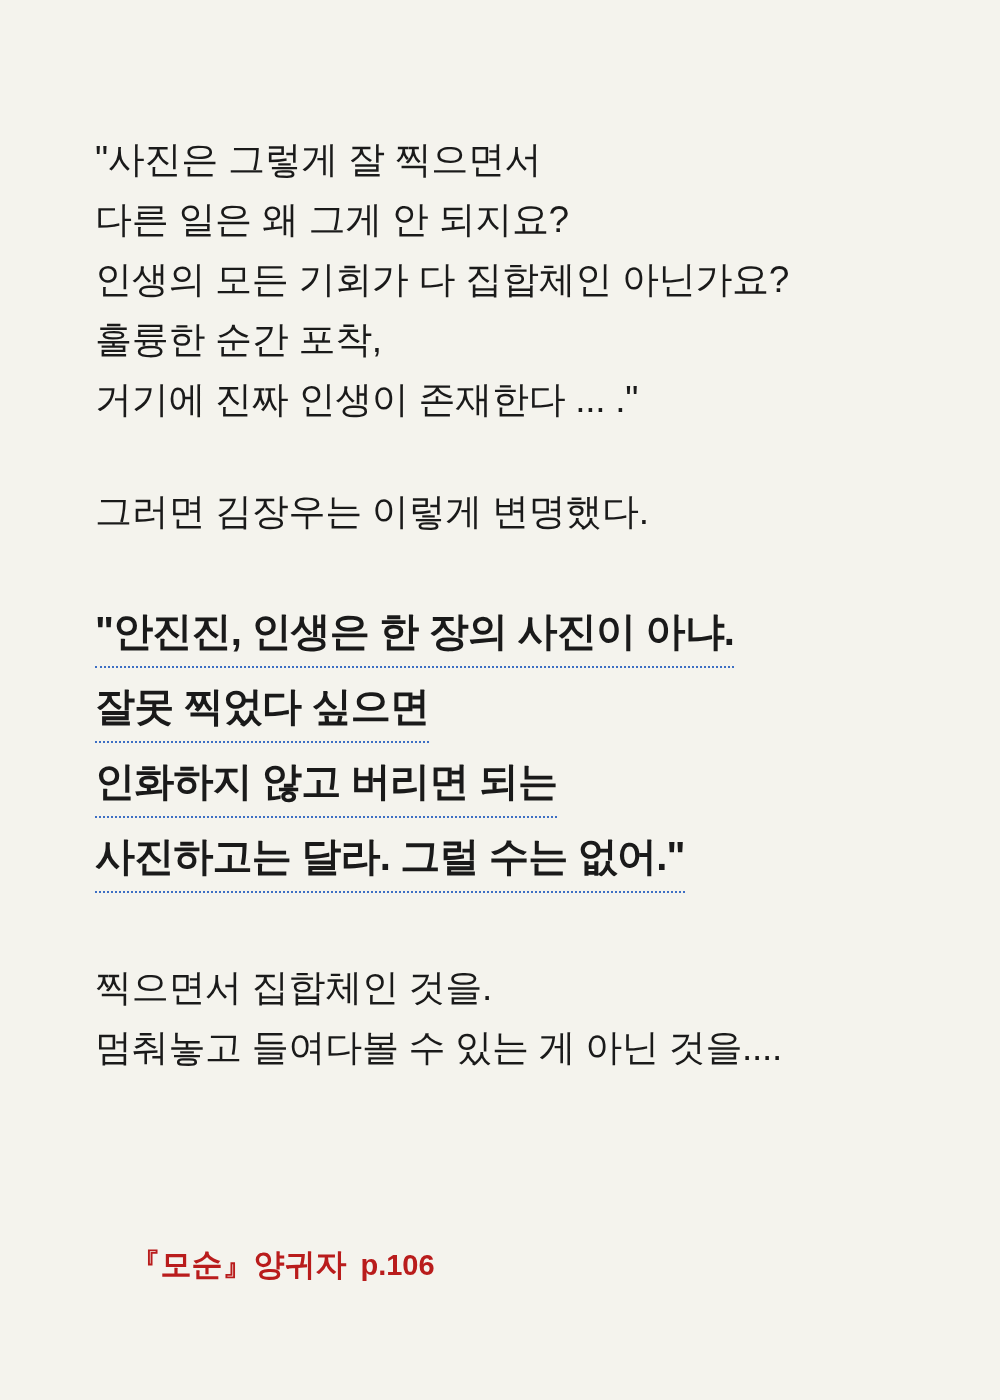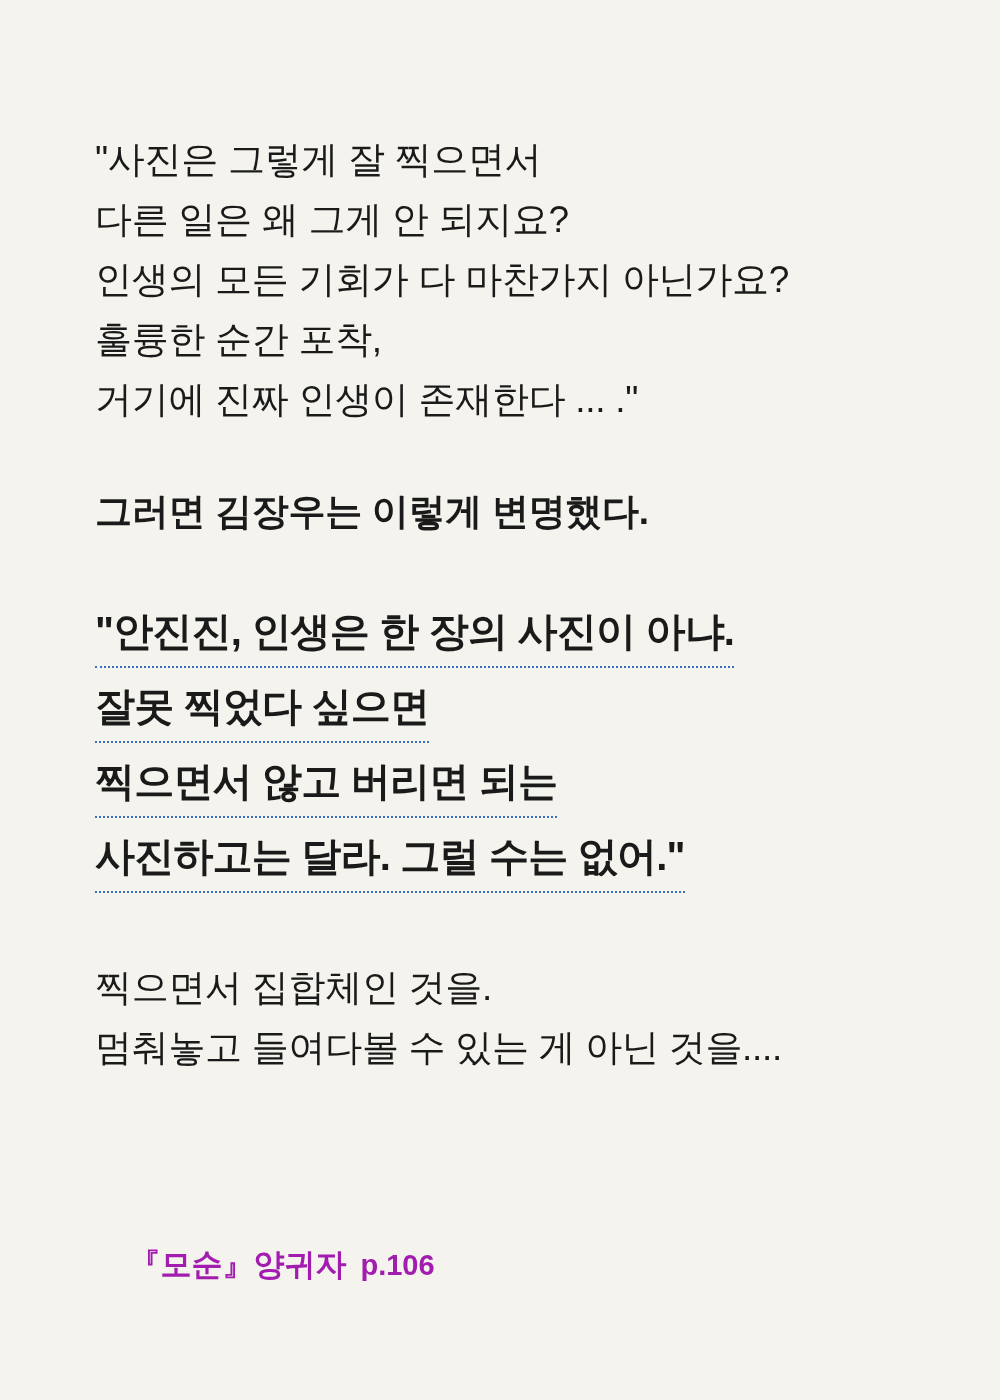--- a/index.html
+++ b/index.html
@@ -37,21 +37,21 @@
   .gap-sm {
     height: 52px;
   }
   .gap-md {
     height: 56px;
   }
   .gap-lg {
     height: 60px;
   }
   .narration .line {
-    font-weight: 700;
+    font-weight: 400;
   }
   .quote-bold {
     margin-top: 0;
   }
   .quote-bold .line {
     font-weight: 700;
     font-size: 40px;
     line-height: 66px;
     letter-spacing: -0.8px;
     display: inline-block;
@@ -62,57 +62,57 @@
     display: block;
     line-height: 66px;
   }
   .closing .line {
     font-weight: 400;
   }
   .source {
     position: absolute;
     left: 95px;
     bottom: 78px;
-    color: #a21caf;
+    color: #b91c1c;
     font-size: 31px;
     font-weight: 700;
     letter-spacing: 0px;
     white-space: pre;
   }
   .source .page-no {
     font-weight: 700;
     font-size: 29px;
     margin-left: 14px;
   }
 </style>
 </head>
 <body>
 
 <div class="page">
 
   <div class="block quote-top">
     <div class="line">"사진은 그렇게 잘 찍으면서</div>
     <div class="line">다른 일은 왜 그게 안 되지요?</div>
-    <div class="line">인생의 모든 기회가 다 마찬가지 아닌가요?</div>
+    <div class="line">인생의 모든 기회가 다 집합체인 아닌가요?</div>
     <div class="line">훌륭한 순간 포착,</div>
     <div class="line">거기에 진짜 인생이 존재한다 ... ."</div>
   </div>
 
   <div class="gap-sm"></div>
 
   <div class="block narration">
     <div class="line">그러면 김장우는 이렇게 변명했다.</div>
   </div>
 
   <div class="gap-md"></div>
 
   <div class="block quote-bold">
     <div class="row"><span class="line">"안진진, 인생은 한 장의 사진이 아냐.</span></div>
     <div class="row"><span class="line">잘못 찍었다 싶으면</span></div>
-    <div class="row"><span class="line">찍으면서 않고 버리면 되는</span></div>
+    <div class="row"><span class="line">인화하지 않고 버리면 되는</span></div>
     <div class="row"><span class="line">사진하고는 달라. 그럴 수는 없어."</span></div>
   </div>
 
   <div class="gap-lg"></div>
 
   <div class="block closing">
     <div class="line">찍으면서 집합체인 것을.</div>
     <div class="line">멈춰놓고 들여다볼 수 있는 게 아닌 것을....</div>
   </div>
 

